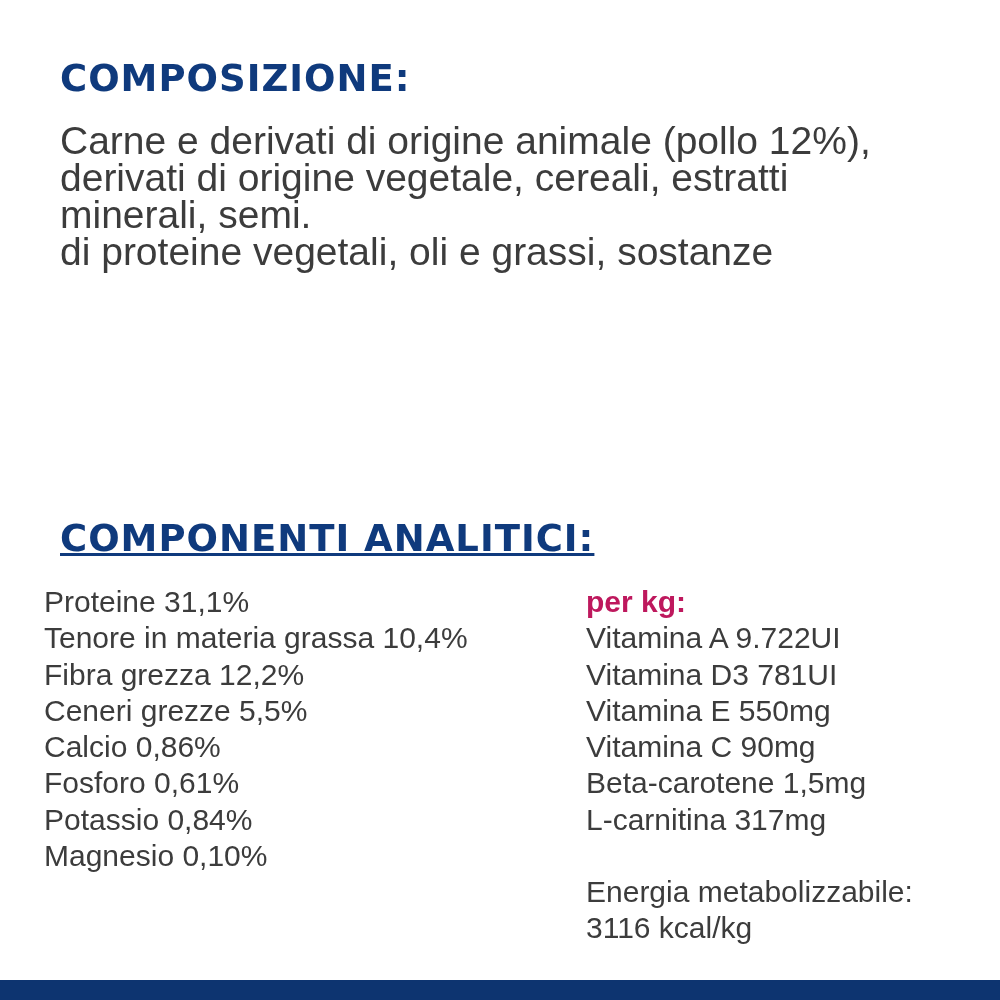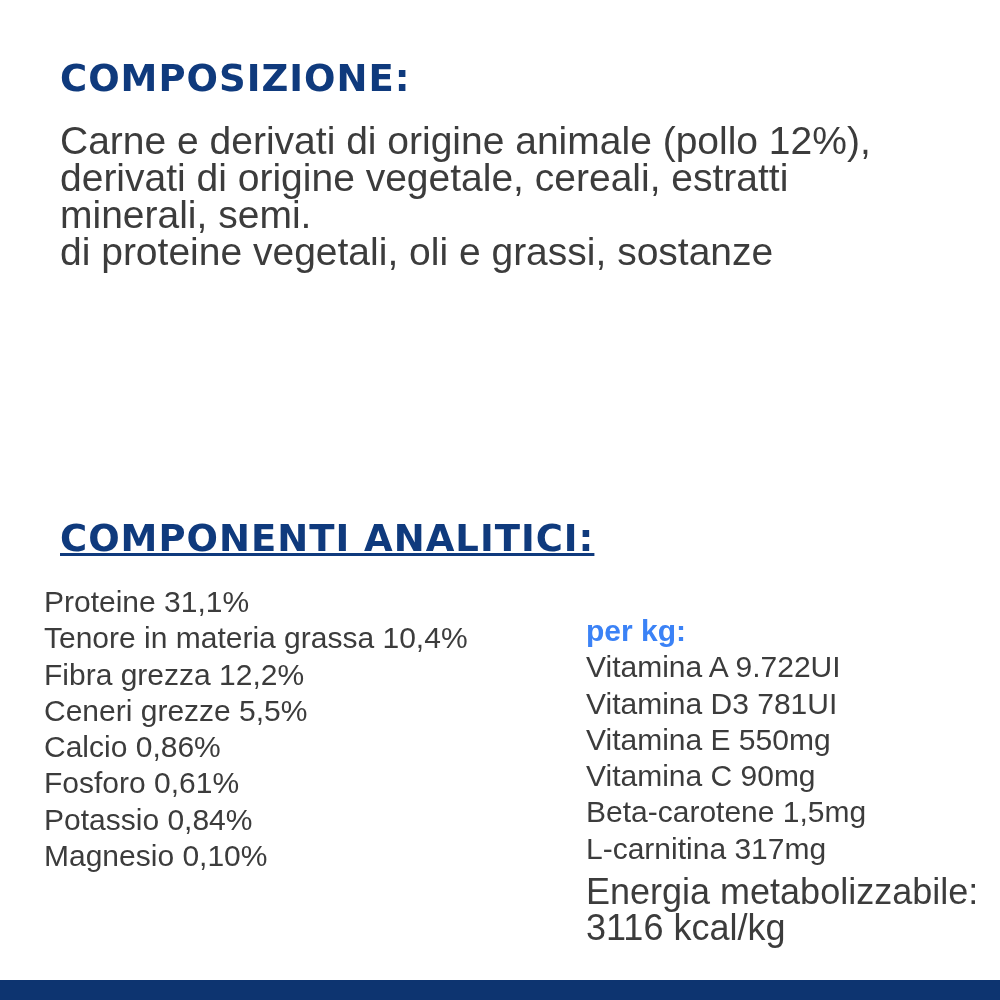--- a/index.html
+++ b/index.html
@@ -55,21 +55,21 @@
     .analytic-list li, .perkg-list li { white-space: nowrap; }
 
     .perkg-label {
       font-weight: bold;
       color: #8a8a8a;
     }
     .energy {
       position: absolute;
       left: 586px;
       top: 874px;
-      font-size: 36px;
+      font-size: 30px;
       line-height: 36px;
       color: #3c3c3c;
     }
     .energy span { display: block; white-space: nowrap; }
 
     .bottom-bar {
       position: absolute;
       left: 0;
       top: 980px;
       width: 1000px;
@@ -95,21 +95,21 @@
   <li>Tenore in materia grassa 10,4%</li>
   <li>Fibra grezza 12,2%</li>
   <li>Ceneri grezze 5,5%</li>
   <li>Calcio 0,86%</li>
   <li>Fosforo 0,61%</li>
   <li>Potassio 0,84%</li>
   <li>Magnesio 0,10%</li>
 </ul>
 
 <ul class="perkg-list">
-  <li class="perkg-label" style="color: #3b82f6; margin-top: 29px;">per kg:</li>
+  <li class="perkg-label" style="color: #be185d;">per kg:</li>
   <li>Vitamina A 9.722UI</li>
   <li>Vitamina D3 781UI</li>
   <li>Vitamina E 550mg</li>
   <li>Vitamina C 90mg</li>
   <li>Beta-carotene 1,5mg</li>
   <li>L-carnitina 317mg</li>
 </ul>
 
 <div class="energy">
   <span>Energia metabolizzabile:</span>

